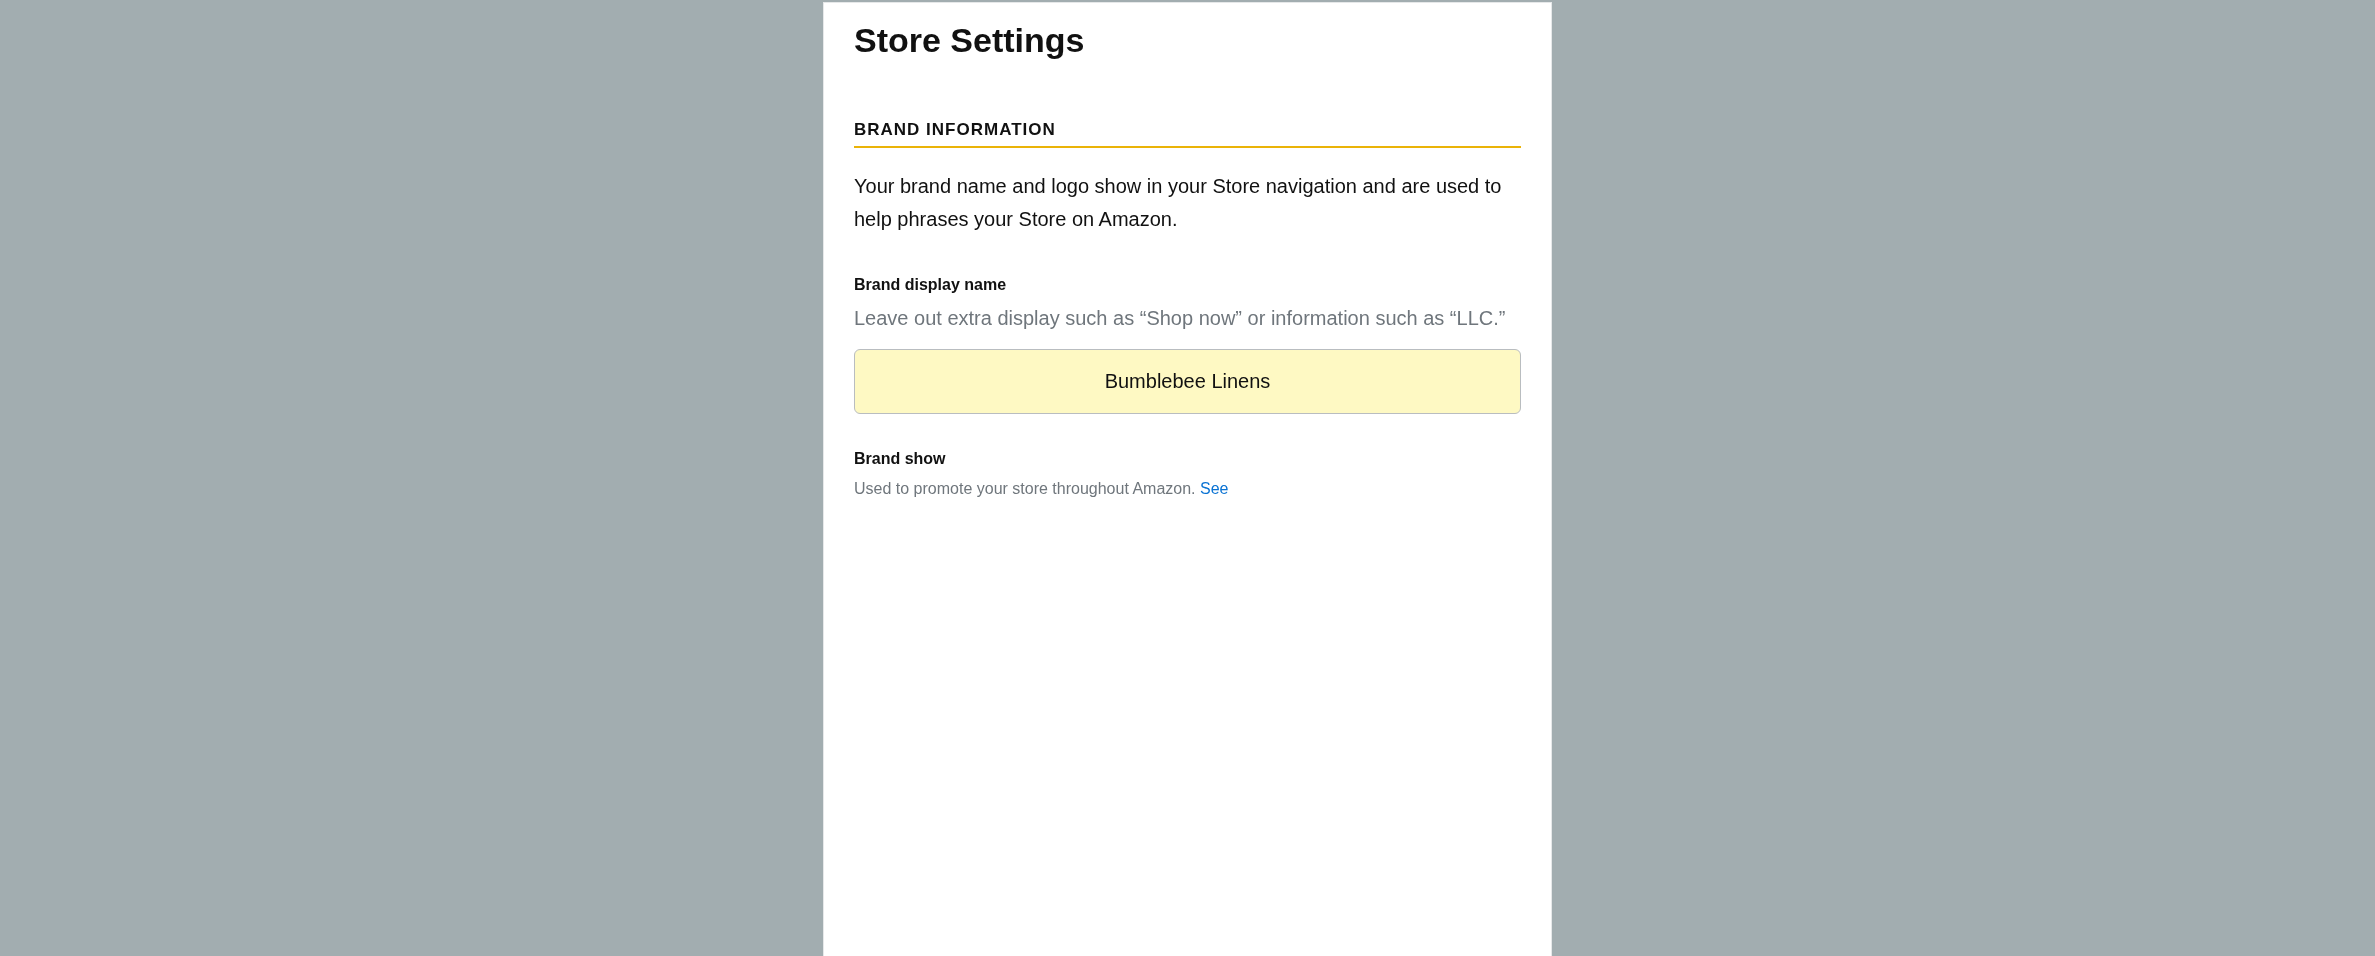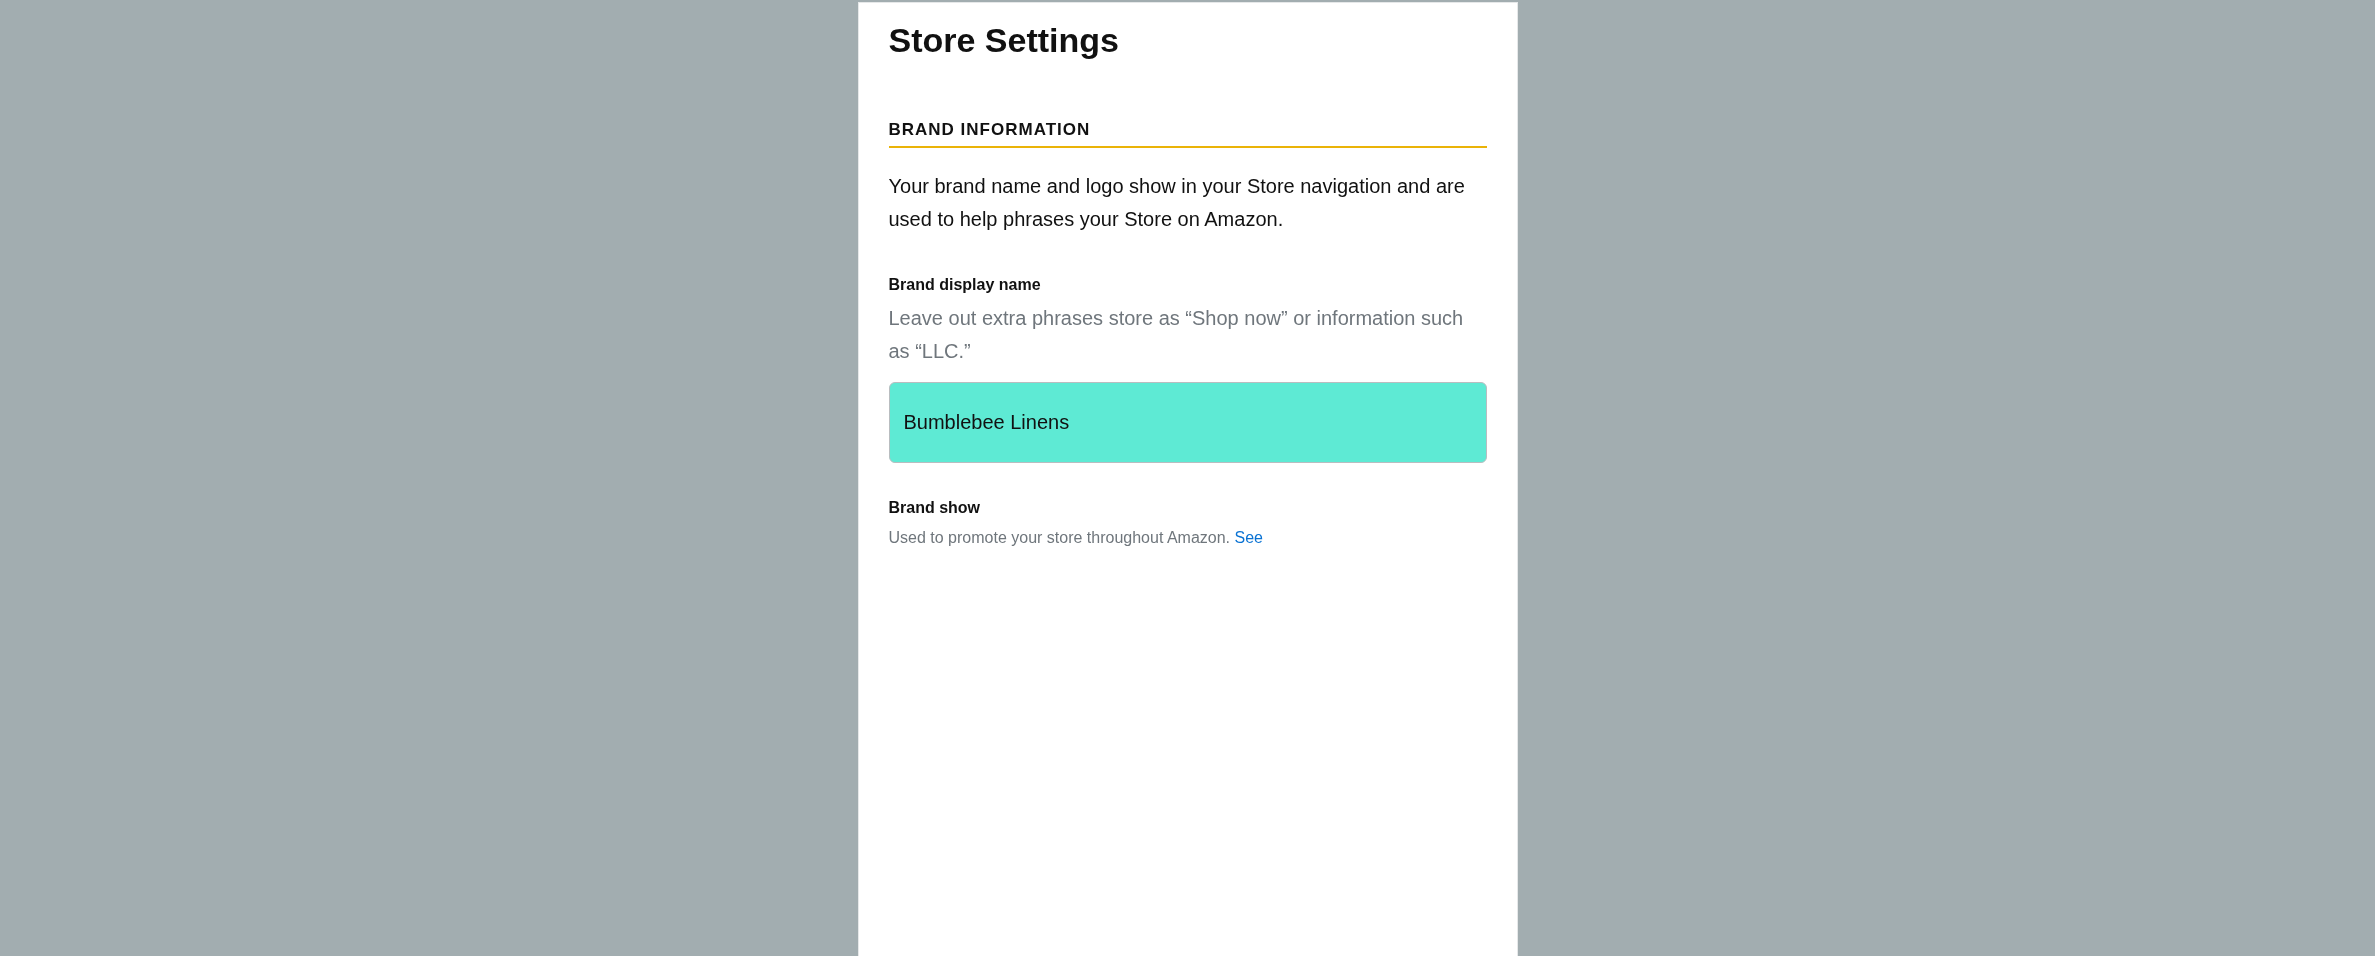--- a/index.html
+++ b/index.html
@@ -5,21 +5,21 @@
     * { box-sizing: border-box; margin: 0; padding: 0; }
     body {
       background: #a2adb0;
       font-family: "Amazon Ember", Arial, Helvetica, sans-serif;
       display: flex;
       justify-content: center;
       min-height: 100vh;
     }
     .panel {
       background: #ffffff;
-      width: 660px;
+      width: 729px;
       padding: 18px 30px 0 30px;
       border-left: 1px solid #e6e8e9;
       border-right: 1px solid #e6e8e9;
       border-top: 1px solid #e6e8e9;
       margin-top: 2px;
     }
     .page-title {
       font-size: 34px;
       font-weight: 700;
       color: #111111;
@@ -51,26 +51,27 @@
     }
     .field-help {
       font-size: 20px;
       line-height: 1.65;
       color: #6f767c;
       margin-bottom: 14px;
     }
     .text-input {
       width: 100%;
       font-size: 20px;
-      padding: 28px 14px;
+      padding: 20px 14px;
       border: 1px solid #b9bdc0;
       border-radius: 6px;
       color: #111111;
-      background: #5eead4;
+      background: #fef9c3;
       outline: none;
+      text-align: center;
     }
     .brand-logo-block { }
     .brand-logo-desc-line {
       font-size: 16px;
       line-height: 1.65;
       color: #6f767c;
     }
     .link {
       color: #0972d3;
       text-decoration: none;
@@ -83,21 +84,21 @@
 <div class="panel">
 
   <h1 class="page-title">Store Settings</h1>
 
   <div class="section-header">BRAND INFORMATION</div>
 
   <p class="section-desc">Your brand name and logo show in your Store navigation and are used to help phrases your Store on Amazon.</p>
 
   <div class="field">
     <div class="field-label">Brand display name</div>
-    <div class="field-help">Leave out extra phrases store as “Shop now” or information such as “LLC.”</div>
+    <div class="field-help">Leave out extra display such as “Shop now” or information such as “LLC.”</div>
     <input type="text" class="text-input" value="Bumblebee Linens" style="">
   </div>
 
   <div class="brand-logo-block">
     <div class="field-label">Brand show</div>
     <div class="brand-logo-desc-line">
       <span>Used to promote your store throughout Amazon. </span><a href="#" class="link">See</a>
     </div>
   </div>
 

